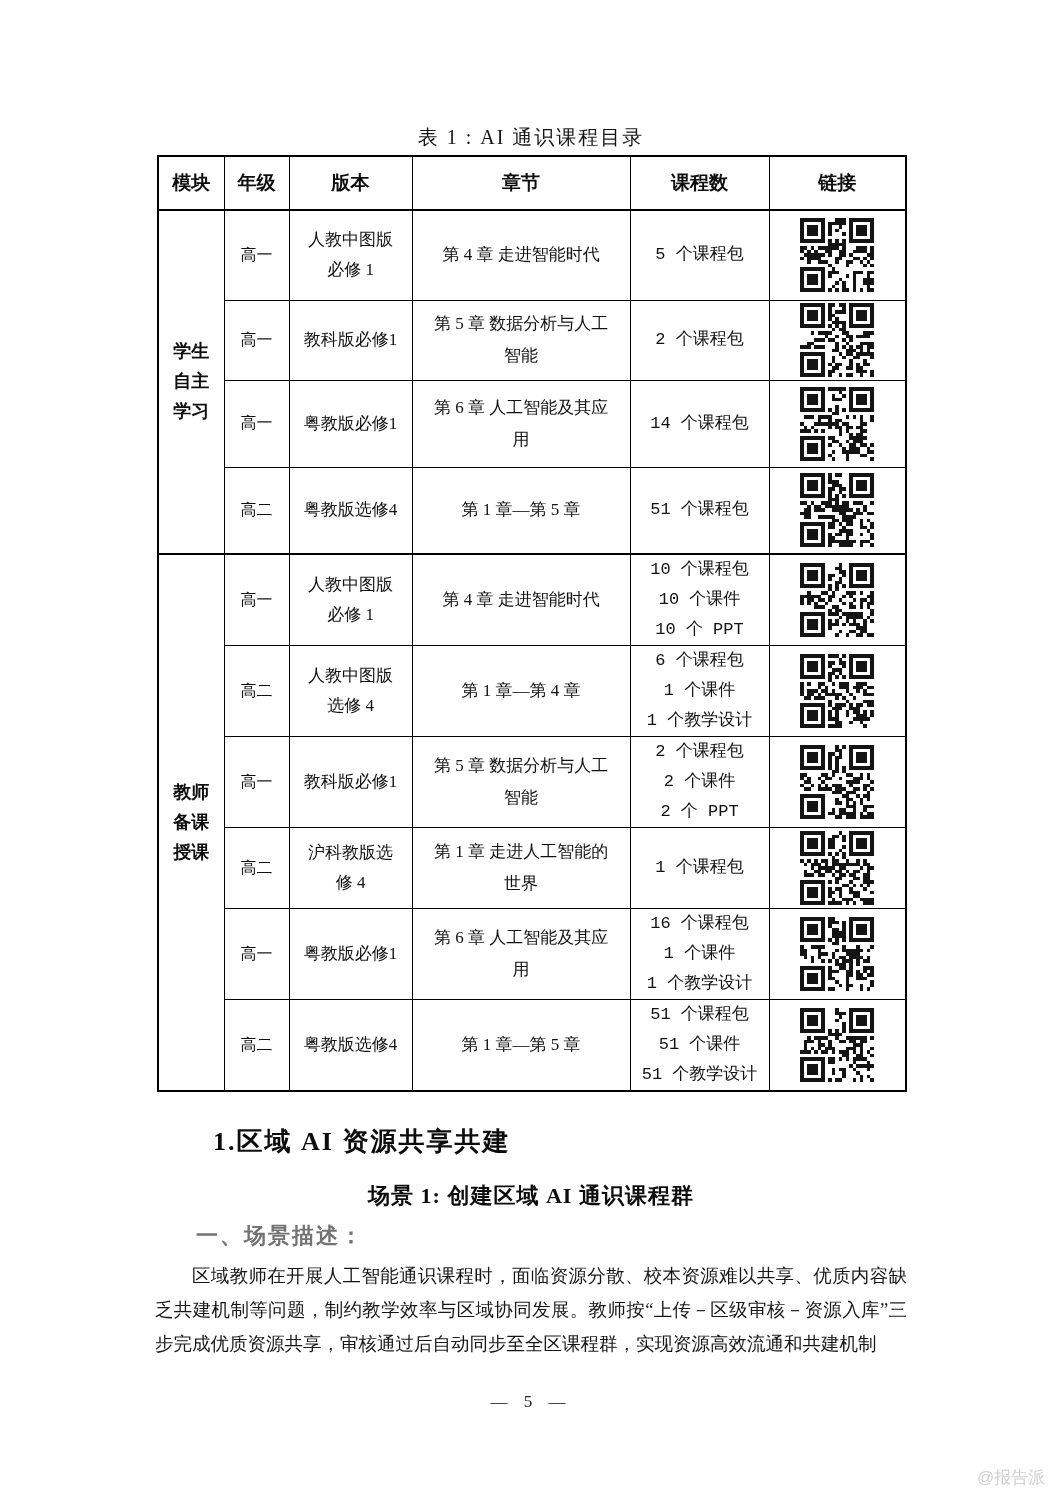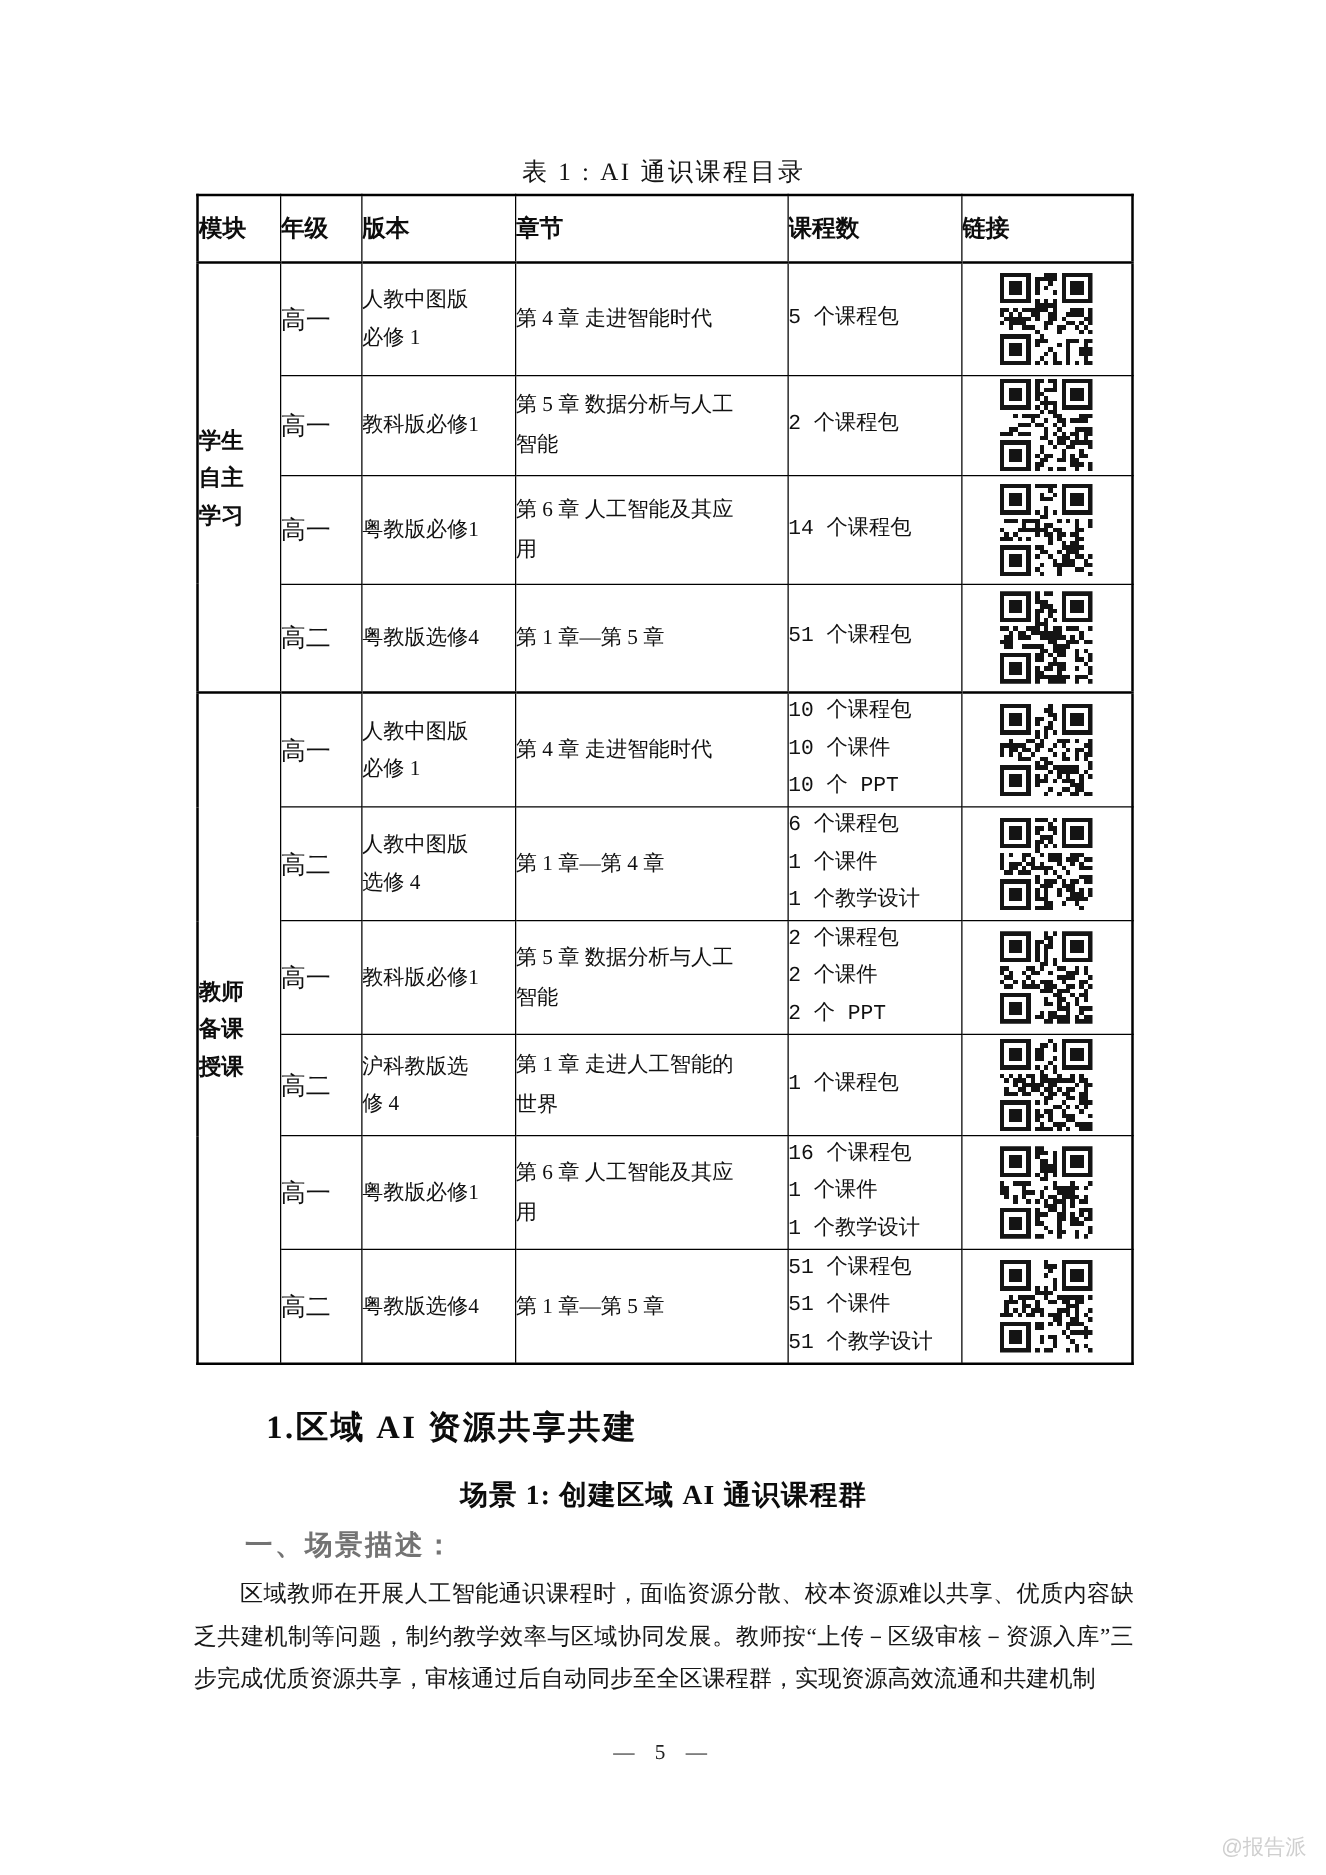--- a/index.html
+++ b/index.html
@@ -9,32 +9,32 @@
   }
   .doc-title{
     position:absolute;top:124px;left:155px;width:752px;text-align:center;
     font-size:20px;letter-spacing:2px;color:#151515;
   }
   .course-table{
     position:absolute;top:155px;left:157px;width:748px;
     border-collapse:collapse;table-layout:fixed;border:2px solid #000;
   }
   .course-table th,.course-table td{
-    border:1px solid #000;text-align:left;vertical-align:middle;padding:0;
+    border:1px solid #000;text-align:center;vertical-align:middle;padding:0;
     overflow:hidden;
   }
   .course-table thead th{
     height:52px;font-family:"Liberation Sans","DejaVu Sans",sans-serif;
     font-weight:bold;font-size:19px;border-bottom:2px solid #000;color:#0d0d0d;
   }
   .module-cell{
-    font-family:Liberation Sans, sans-serif;font-weight:bold;
+    font-family:Liberation Mono, monospace;font-weight:bold;
     font-size:18px;line-height:30px;color:#0d0d0d;margin-top:15px;
   }
-  .cell-grade{font-size:20px;}
+  .cell-grade{font-size:16px;}
   .cell-version div,.cell-chapter div,.cell-counts div{white-space:nowrap;}
   .cell-version{font-size:17px;line-height:30px;}
   .cell-chapter{font-size:17px;line-height:32px;}
   .cell-counts{font-size:17px;line-height:30px;font-family:Liberation Mono, monospace;}
   .cell-qr svg{display:block;margin:0 auto;}
   tr.module-start td{border-top:2px solid #000;}
   .h-section{
     position:absolute;top:1078px;left:188px;font-size:26px;letter-spacing:3px;
     color:#131313;font-family:"Liberation Serif","DejaVu Serif",serif;
   }

